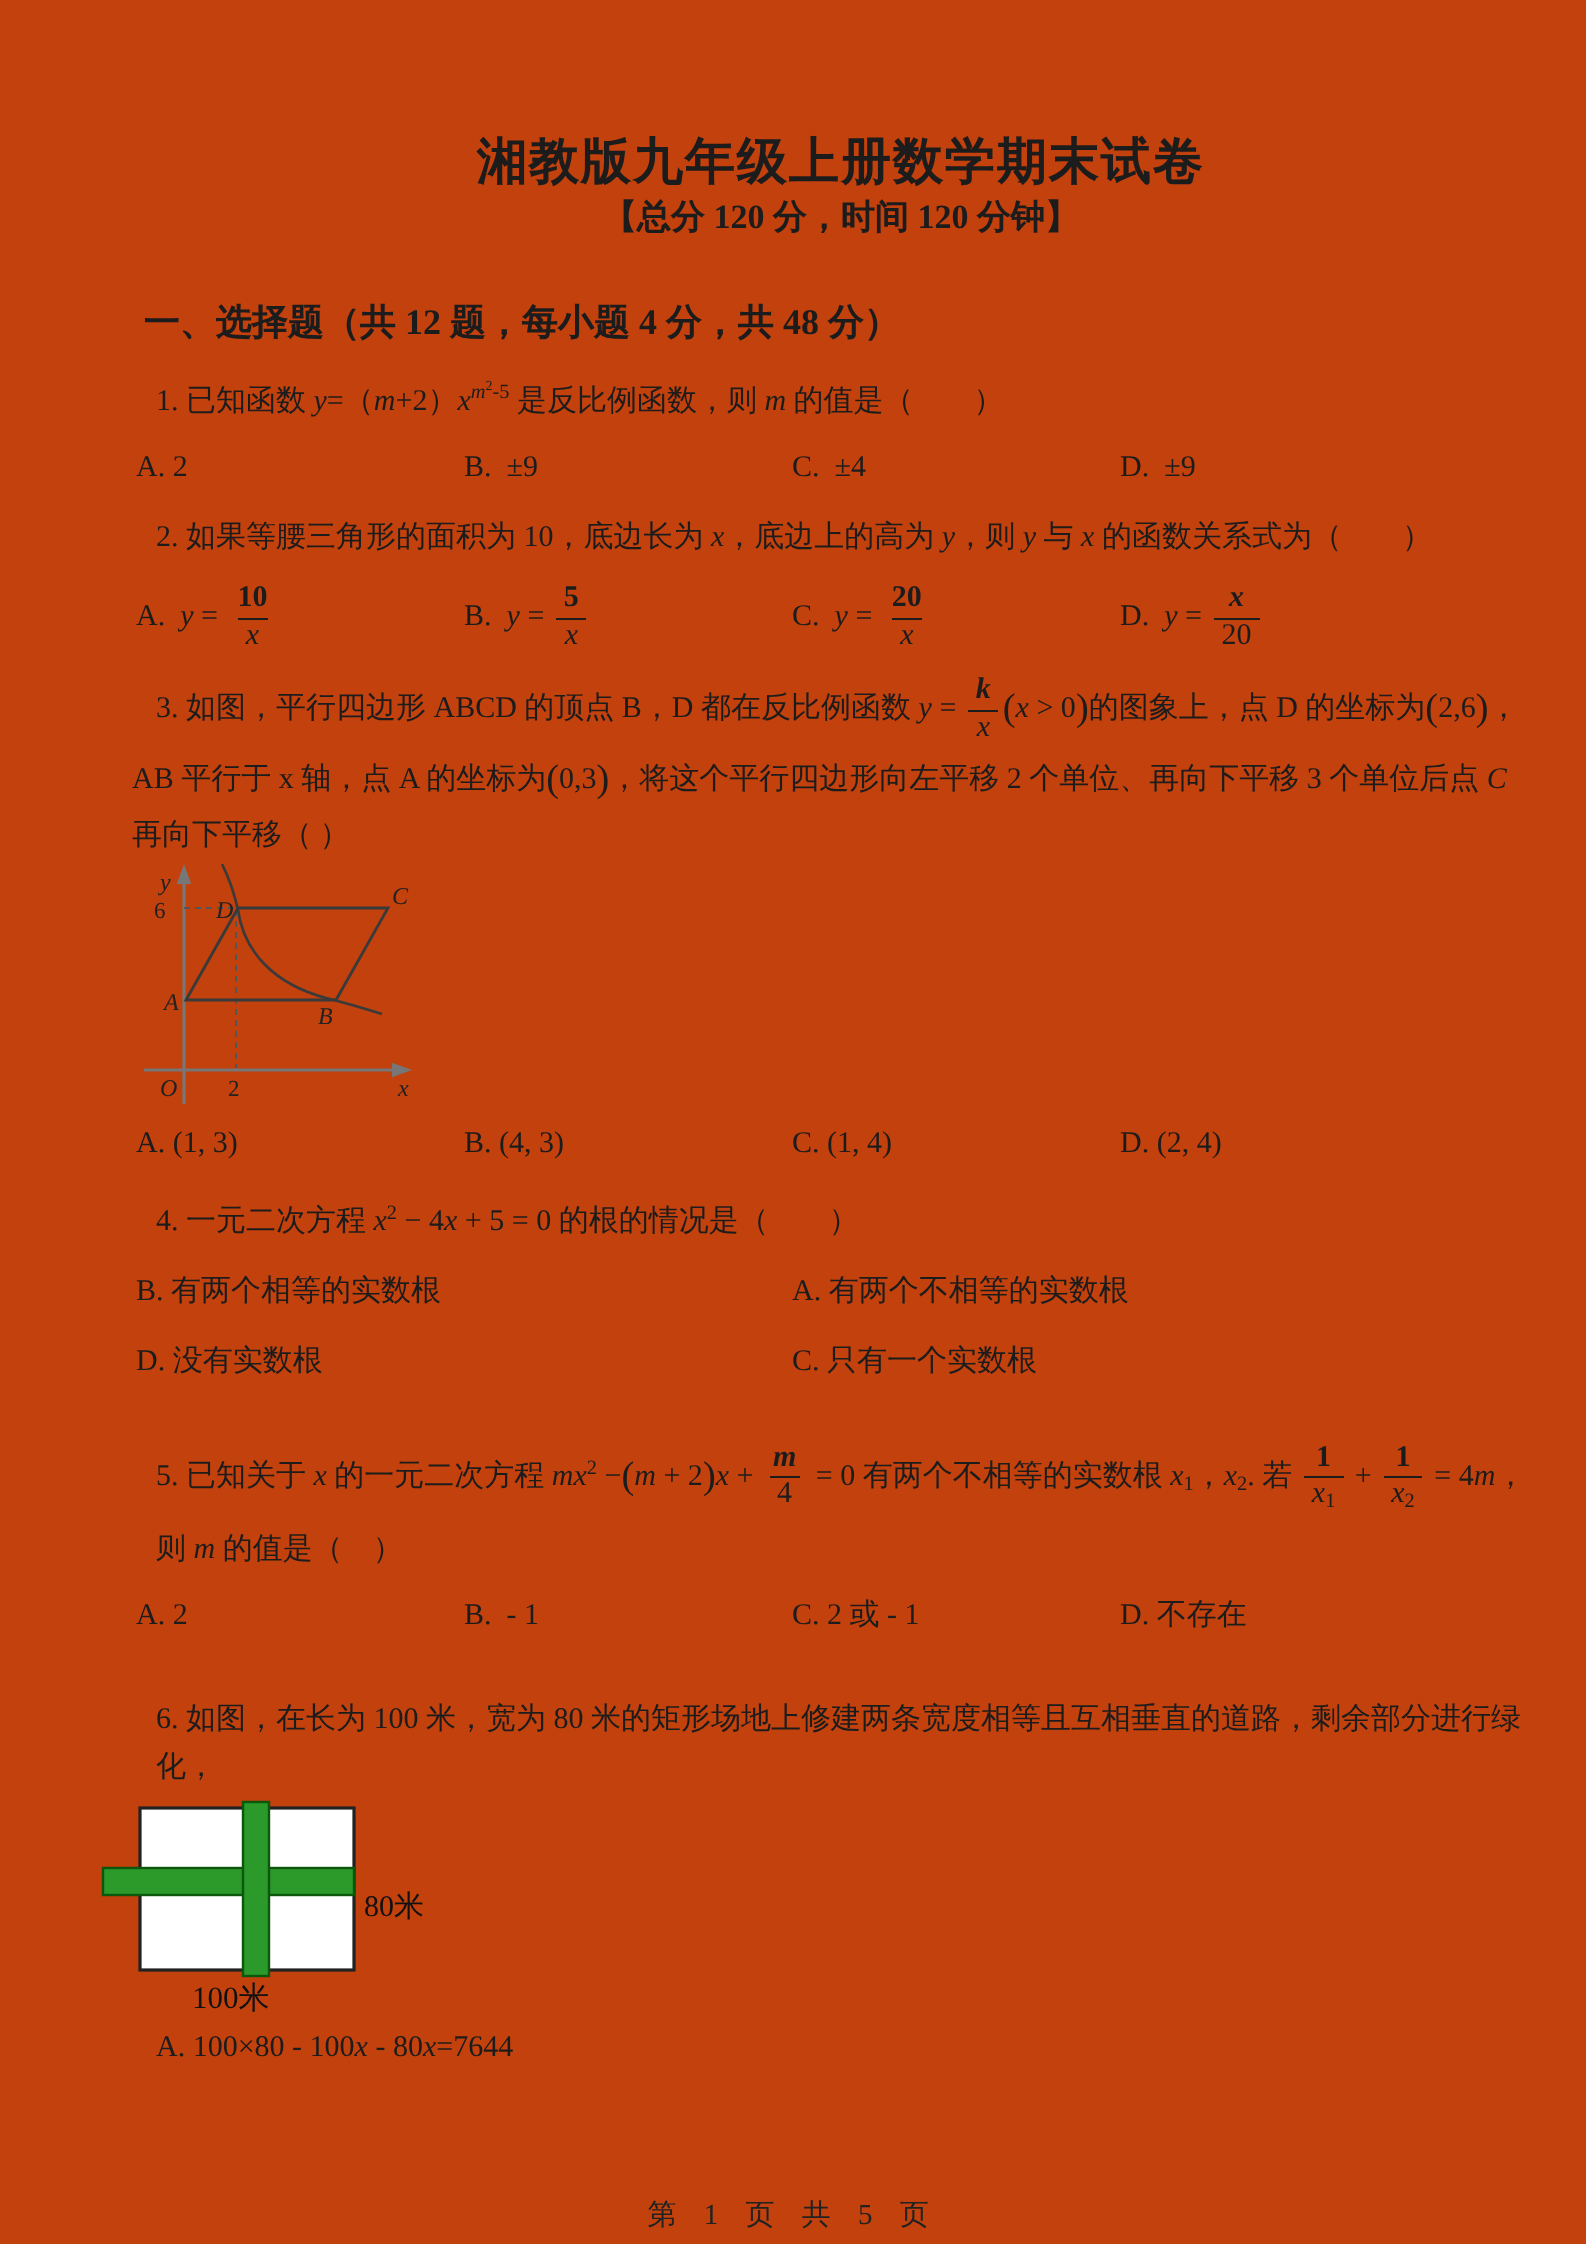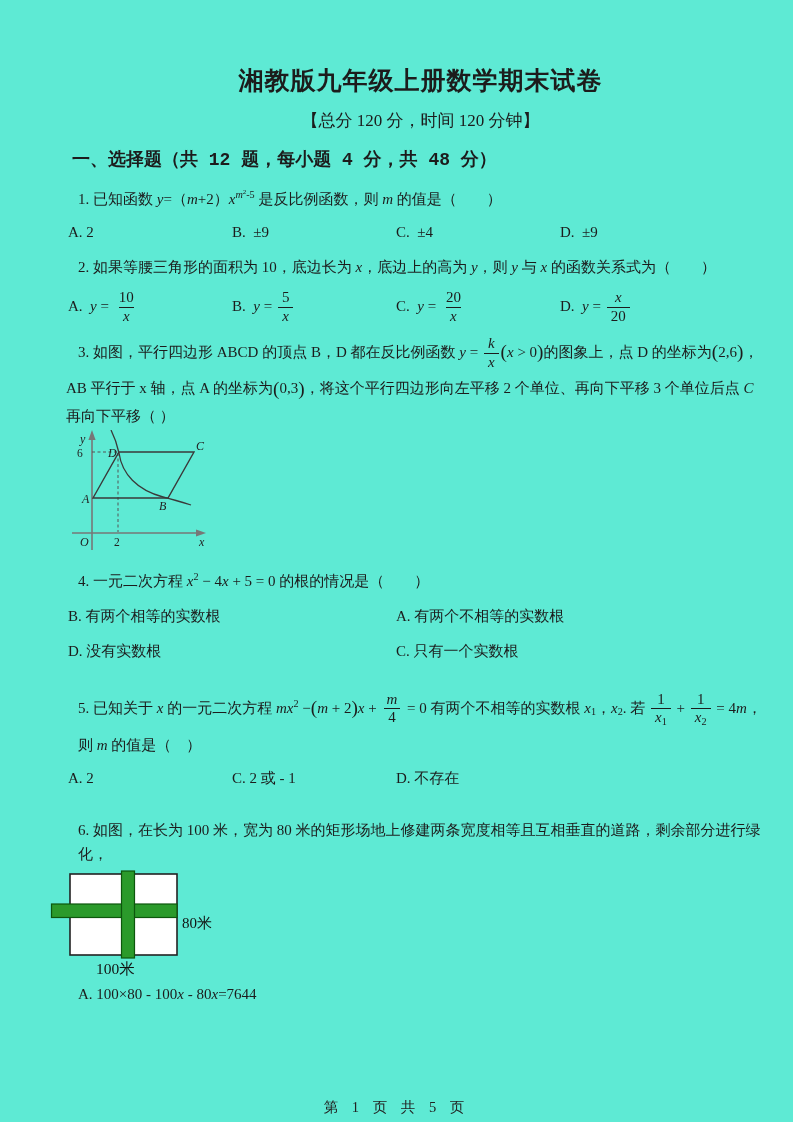--- a/index.html
+++ b/index.html
@@ -1,46 +1,44 @@
 <!DOCTYPE html>
 <html><head>
 <meta charset="utf-8">
 <style>
   html,body{margin:0;padding:0;background:#888;}
   .page{
     position:relative;
     width:793px;height:1122px;
     margin:0 auto;
-    background:#5eead4;
+    background:#c2410c;
     color:#1c1c1c;
     font-family:"Liberation Serif","DejaVu Serif",serif;
     font-size:15px;
     overflow:hidden;
     box-sizing:border-box;
     padding:0 18px 0 66px;
   }
   .title{
     margin-top:64px;
     text-align:center;
     font-size:25px;
     font-weight:900;
     letter-spacing:1px;
   }
   .subtitle{
-    margin-top:12px;
     text-align:center;
     font-size:17px;
-    font-weight:400;
+    font-weight:700;
   }
   .section-heading{
-    margin-top:15px;
+    margin-top:29px;
     padding-left:6px;
     font-size:18px;
     font-weight:900;
-    font-family:Liberation Mono, monospace;
   }
   .qline{
     line-height:24px;
     white-space:pre-wrap;
     padding-left:12px;
   }
   .qline.cont{padding-left:0;}
   .opts{
     display:grid;
     grid-template-columns:164px 164px 164px auto;
@@ -56,21 +54,21 @@
   .big{font-size:1.28em;line-height:1;vertical-align:-0.08em;}
   .frac{
     display:inline-flex;
     flex-direction:column;
     align-items:center;
     vertical-align:middle;
     margin:0 2px;
     line-height:1.18;
     text-align:center;
   }
-  .frac .num{padding:0 4px;}
+  .frac .num{padding:0 4px;font-weight:bold;}
   .frac .den{border-top:1px solid #1c1c1c;padding:0 4px;}
   .fig{display:block;}
   .fig-graph{margin-top:2px;margin-left:6px;}
   .fig-roads{margin-top:4px;margin-left:-16px;}
   .footer{
     position:absolute;
     bottom:5px;left:50%;
     transform:translateX(-50%);
     font-size:14.5px;
     letter-spacing:5px;
@@ -126,35 +124,42 @@
     <text x="127" y="116" font-size="12" font-style="italic" fill="#222">x</text>
     <text x="8" y="116" font-size="12" font-style="italic" fill="#222">O</text>
     <text x="5" y="27" font-size="11.5" fill="#222">6</text>
     <text x="42" y="116" font-size="11.5" fill="#222">2</text>
     <text x="10" y="73" font-size="12" font-style="italic" fill="#222">A</text>
     <text x="87" y="80" font-size="12" font-style="italic" fill="#222">B</text>
     <text x="124" y="20" font-size="12" font-style="italic" fill="#222">C</text>
     <text x="36" y="27" font-size="12" font-style="italic" fill="#222">D</text>
   </svg>
 
+  <div class="opts mt6">
+    <span>A. (1, 3)</span>
+    <span>B. (4, 3)</span>
+    <span>C. (1, 4)</span>
+    <span>D. (2, 4)</span>
+  </div>
 
   <div class="qline mt16">4. 一元二次方程 <span class="i">x</span><span class="sup">2</span> − 4<span class="i">x</span> + 5 = 0 的根的情况是（　　）</div>
   <div class="opts two mt12">
     <span>B. 有两个相等的实数根</span>
     <span>A. 有两个不相等的实数根</span>
   </div>
   <div class="opts two mt13">
     <span>D. 没有实数根</span>
     <span>C. 只有一个实数根</span>
   </div>
 
   <div class="qline mt14">5. 已知关于 <span class="i">x</span> 的一元二次方程 <span class="i">mx</span><span class="sup">2</span> −<span class="big">(</span><span class="i">m</span> + 2<span class="big">)</span><span class="i">x</span> + <span class="frac"><span class="num"><span class="i">m</span></span><span class="den">4</span></span> = 0 有两个不相等的实数根 <span class="i">x</span><span class="sub">1</span>，<span class="i">x</span><span class="sub">2</span>. 若 <span class="frac"><span class="num">1</span><span class="den"><span class="i">x</span><span class="sub">1</span></span></span> + <span class="frac"><span class="num">1</span><span class="den"><span class="i">x</span><span class="sub">2</span></span></span> = 4<span class="i">m</span>，</div>
   <div class="qline mt6">则 <span class="i">m</span> 的值是（　）</div>
   <div class="opts mt10">
     <span>A. 2</span>
+    <span>B.  - 1</span>
     <span>C. 2 或 - 1</span>
     <span>D. 不存在</span>
   </div>
 
   <div class="qline mt14">6. 如图，在长为 100 米，宽为 80 米的矩形场地上修建两条宽度相等且互相垂直的道路，剩余部分进行绿化，</div>
 
   <svg class="fig fig-roads" width="230" height="112" viewBox="0 0 230 112">
     <rect x="20" y="4" width="107" height="81" fill="#ffffff" stroke="#222" stroke-width="1.6"></rect>
     <rect x="1.5" y="34" width="125.5" height="13.5" stroke-width="1.2" fill="#2b9a2b" stroke="#0d570d"></rect>
     <rect x="71.5" y="1" width="13" height="87" stroke-width="1.2" fill="#2b9a2b" stroke="#0d570d"></rect>

